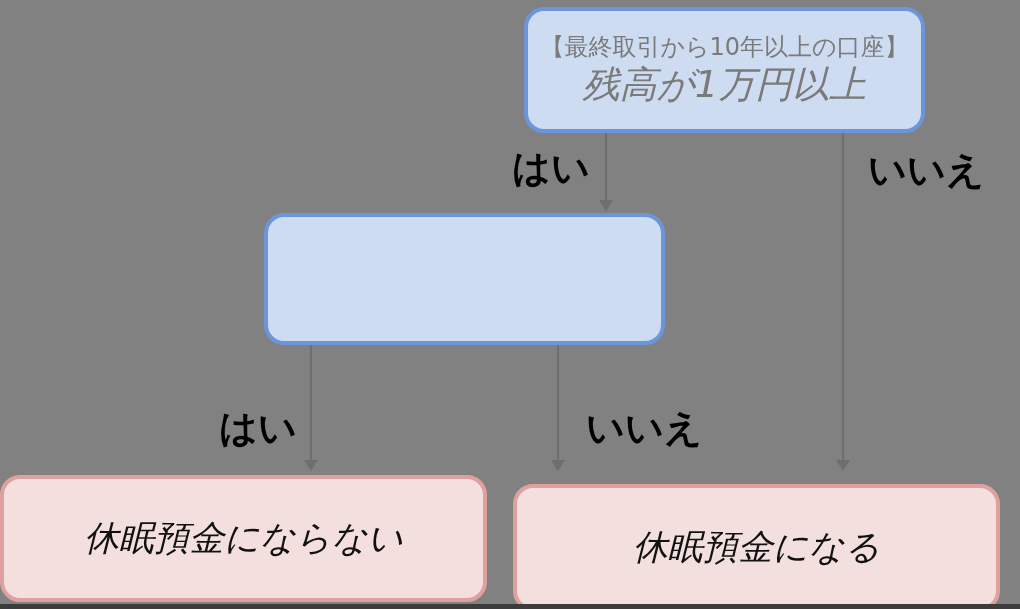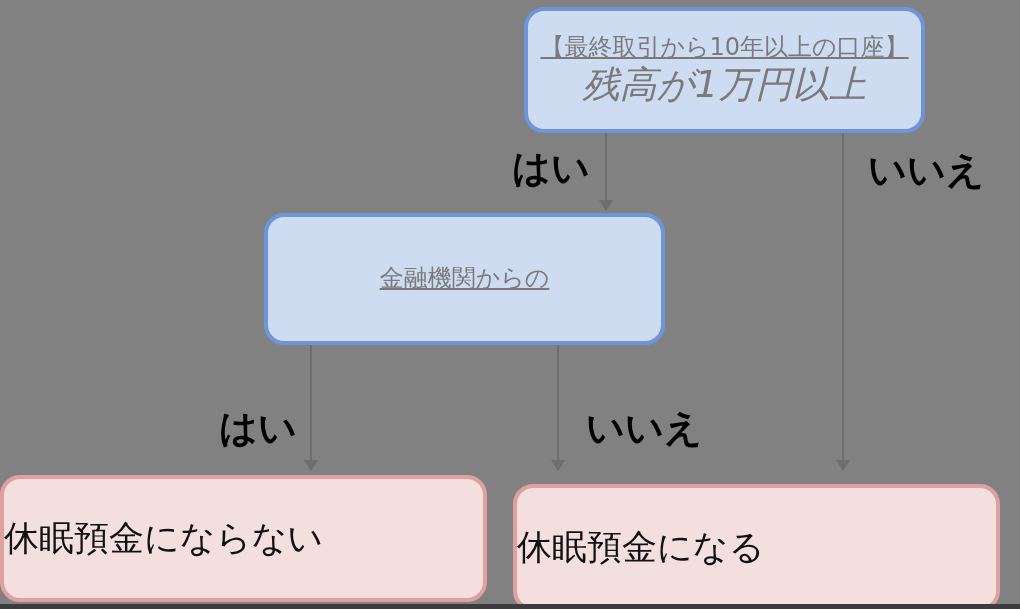--- a/index.html
+++ b/index.html
@@ -23,40 +23,41 @@
     display: flex;
     flex-direction: column;
     align-items: center;
     justify-content: center;
     text-align: center;
     color: var(--q-text, #7A7A7A);
   }
   .qbox .sub {
     font-size: 24px;
     line-height: 1.3;
-    text-decoration: underline;
   }
   .qbox .main {
     font-size: 37px;
     line-height: 1.2;
     font-style: italic;
   }
   #q1 { left: 524px; top: 7px;   width: 401px; height: 126px; }
   #q2 { left: 264px; top: 213px; width: 401px; height: 132px; }
   .obox {
     position: absolute;
     background: var(--o-fill, #F2DFDE);
     border: 4px solid var(--o-border, #DFA19F);
     border-radius: 20px;
     box-sizing: border-box;
     display: flex;
     align-items: center;
+    justify-content: center;
     text-align: center;
     color: var(--o-text, #111111);
     font-size: 35px;
+    font-style: italic;
   }
   #o1 { left: 0px;   top: 475px; width: 487px; height: 127px; }
   #o2 { left: 513px; top: 484px; width: 487px; height: 127px; }
   .vline {
     position: absolute;
     width: 2px;
     background: var(--arrow, #6E6E6E);
   }
   .ahead {
     position: absolute;
@@ -103,21 +104,20 @@
 
   <div class="vline" style="left:557px; top:345px; height:118px;"></div>
   <div class="ahead" style="left:551px; top:460px;"></div>
 
   <div class="qbox" id="q1">
     <div class="sub">【最終取引から10年以上の口座】</div>
     <div class="main">残高が1万円以上</div>
   </div>
 
   <div class="qbox" id="q2">
-    <div class="sub">金融機関からの</div>
   </div>
 
   <div class="elabel" id="lbl-q1-yes">はい</div>
   <div class="elabel" id="lbl-q1-no">いいえ</div>
   <div class="elabel" id="lbl-q2-yes">はい</div>
   <div class="elabel" id="lbl-q2-no">いいえ</div>
 
   <div class="obox" id="o1">
     <span>休眠預金にならない</span>
   </div>

